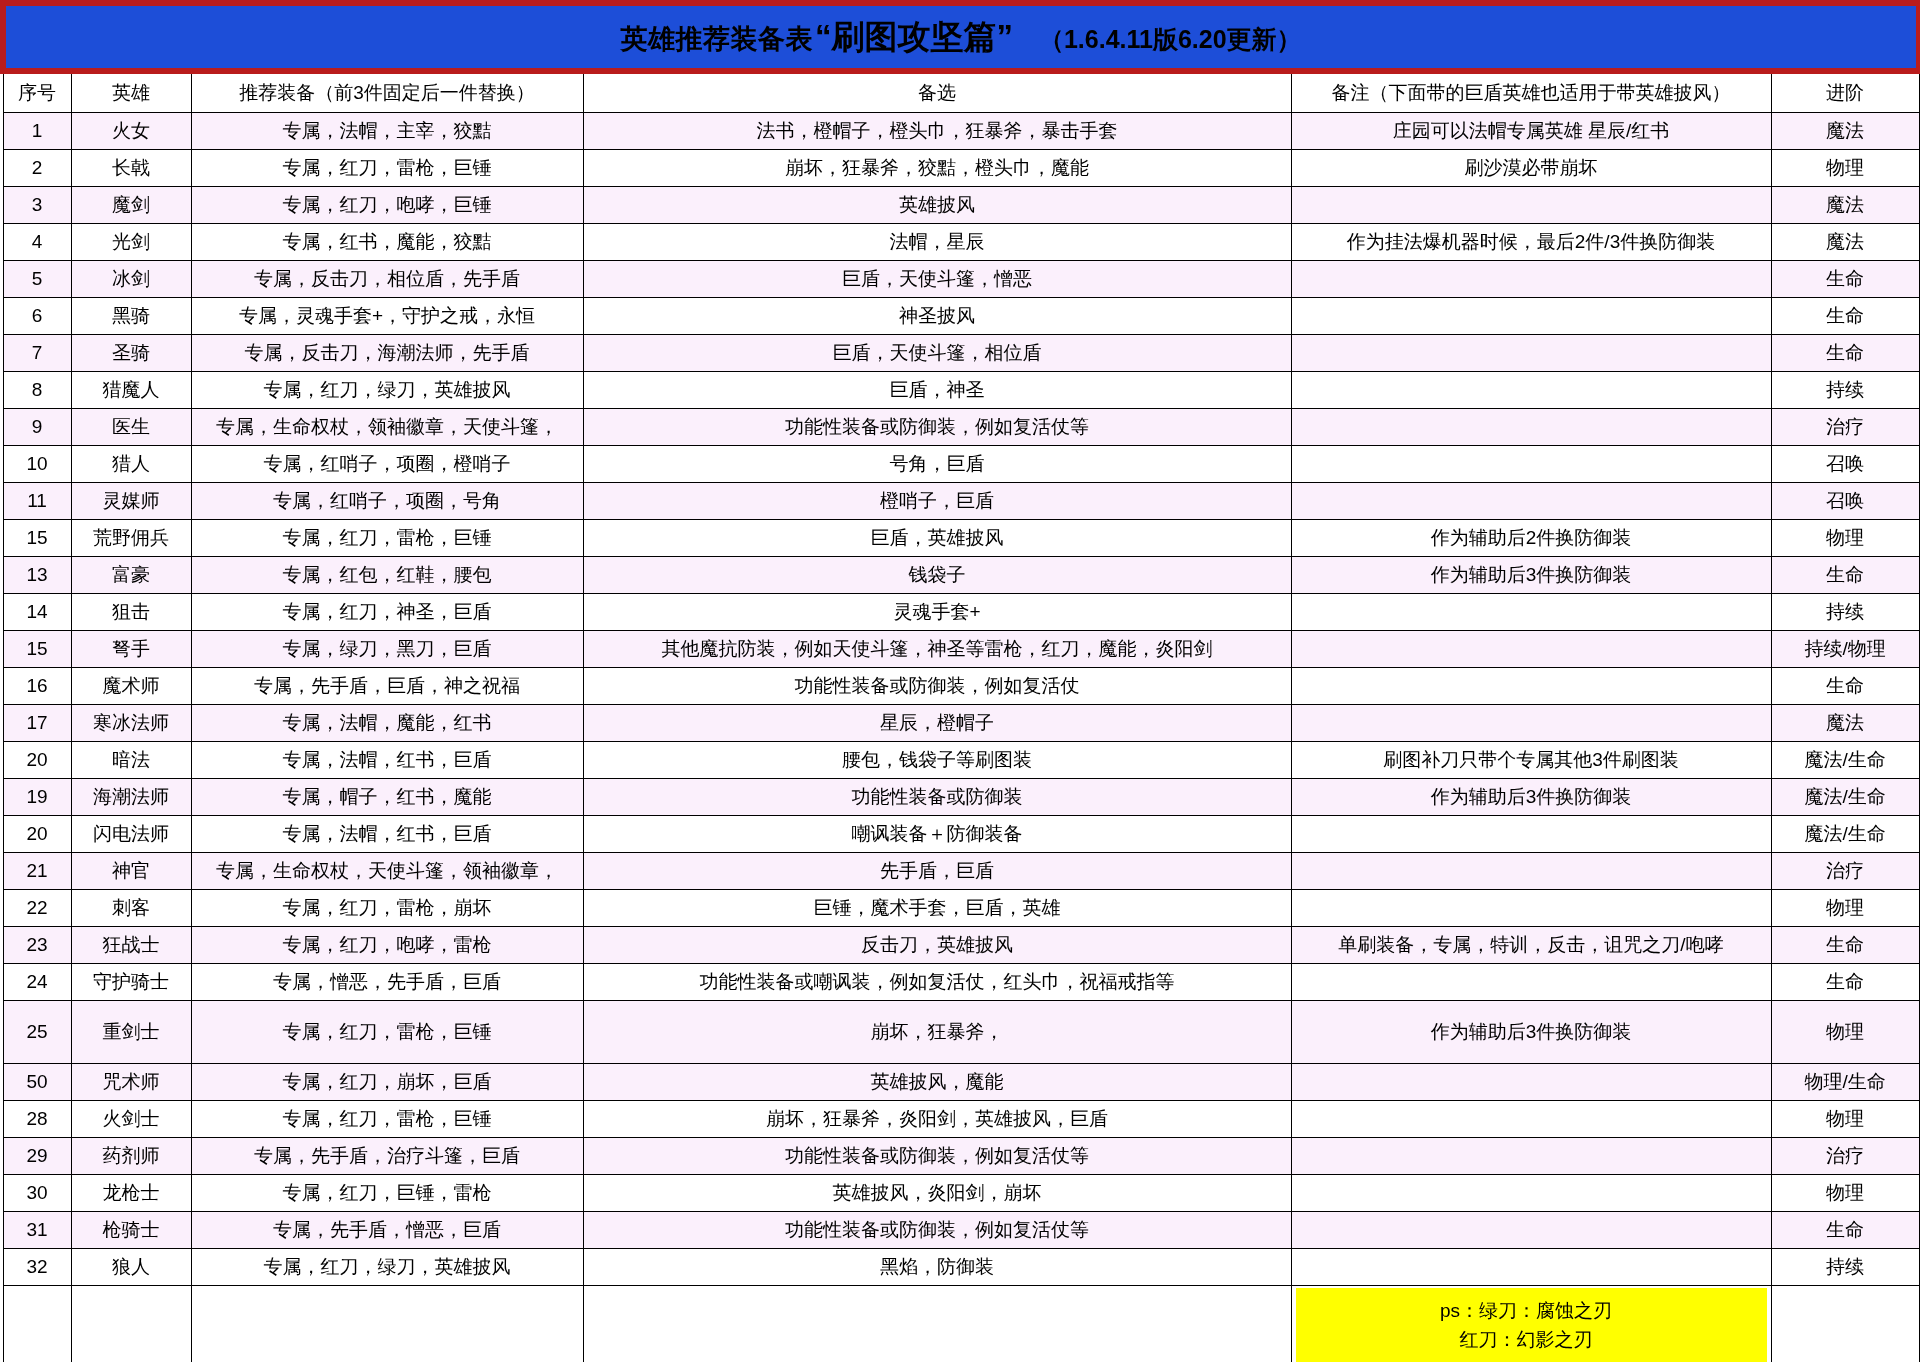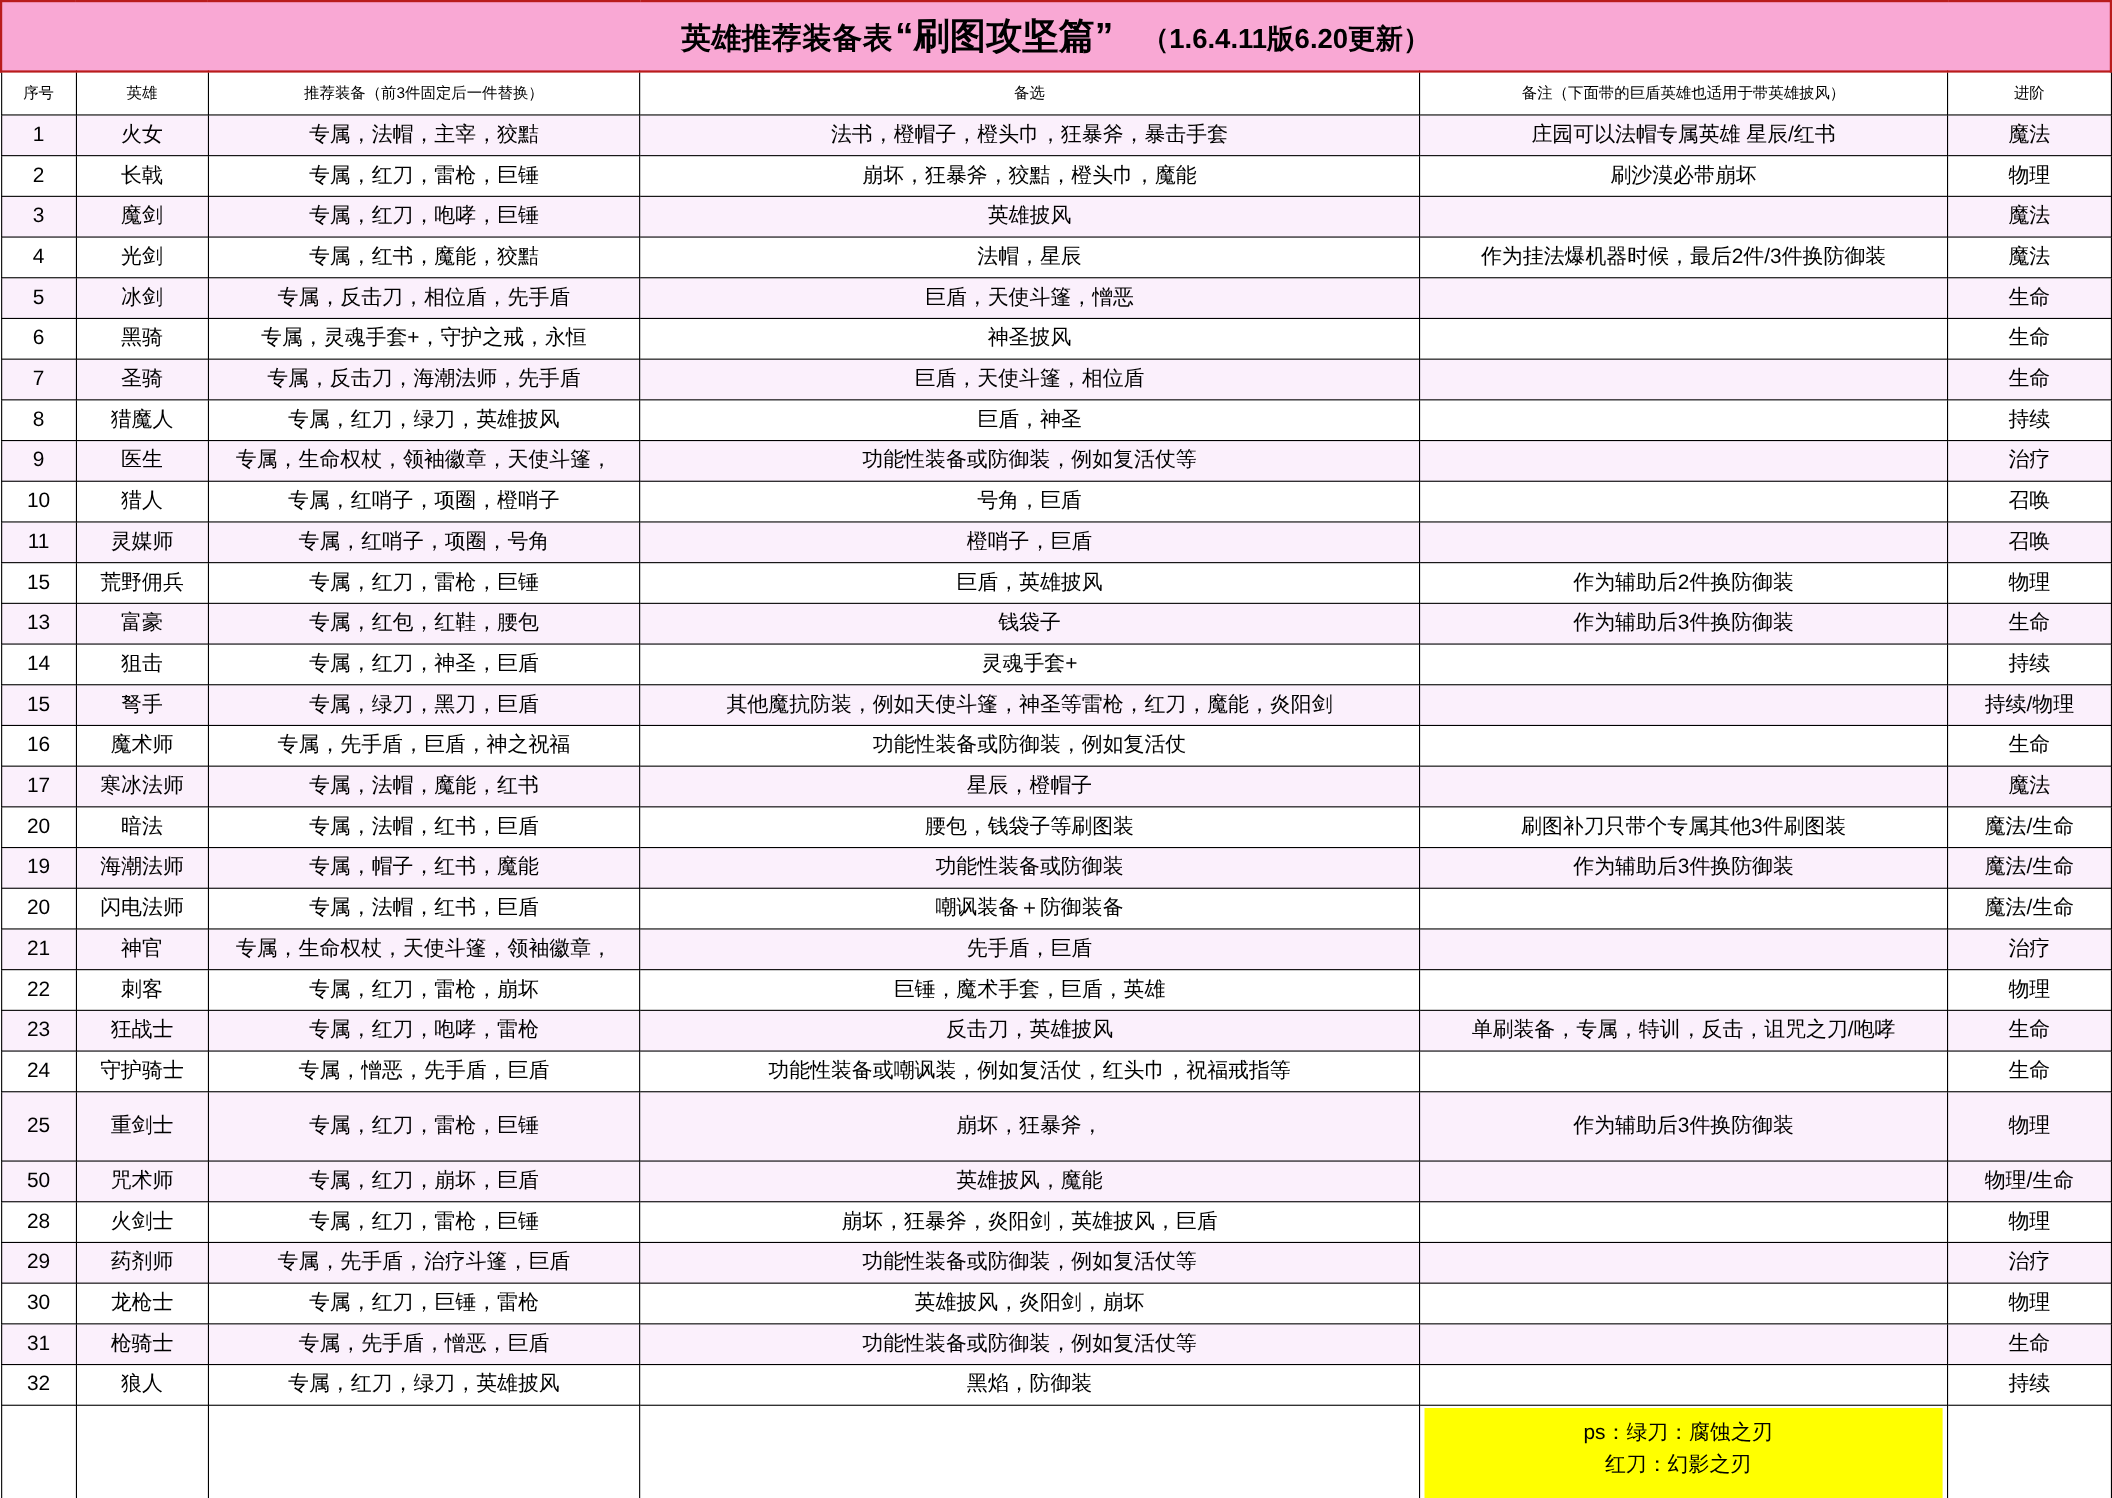--- a/index.html
+++ b/index.html
@@ -37,22 +37,22 @@
   
   col.c-idx    { width: 68px; }
   col.c-hero   { width: 120px; }
   col.c-gear   { width: 392px; }
   col.c-alt    { width: 708px; }
   col.c-note   { width: 480px; }
   col.c-adv    { width: 148px; }
 
   
   tr.title-row td {
-    border: 2px solid #b91c1c;
-    background: #f9a8d4;
+    border: 6px solid #b91c1c;
+    background: #1d4ed8;
     height: 54px;
     padding: 4px;
   }
   .title-wrap {
     display: flex;
     align-items: baseline;
     justify-content: center;
     gap: 2px;
     white-space: nowrap;
   }
@@ -68,21 +68,21 @@
   .title-ver {
     font-size: 25px;
     font-weight: bold;
     margin-left: 24px;
   }
 
   
   tr.head-row td {
     background: #ffffff;
     height: 34px;
-    font-size: 14px;
+    font-size: 19px;
   }
 
   
   tr.odd td { background: #fbf0fc; }
   tr.even td { background: #ffffff; }
 
   tr.data-row td { height: 32px; }
   tr.tall td { height: 58px; }
 
   

